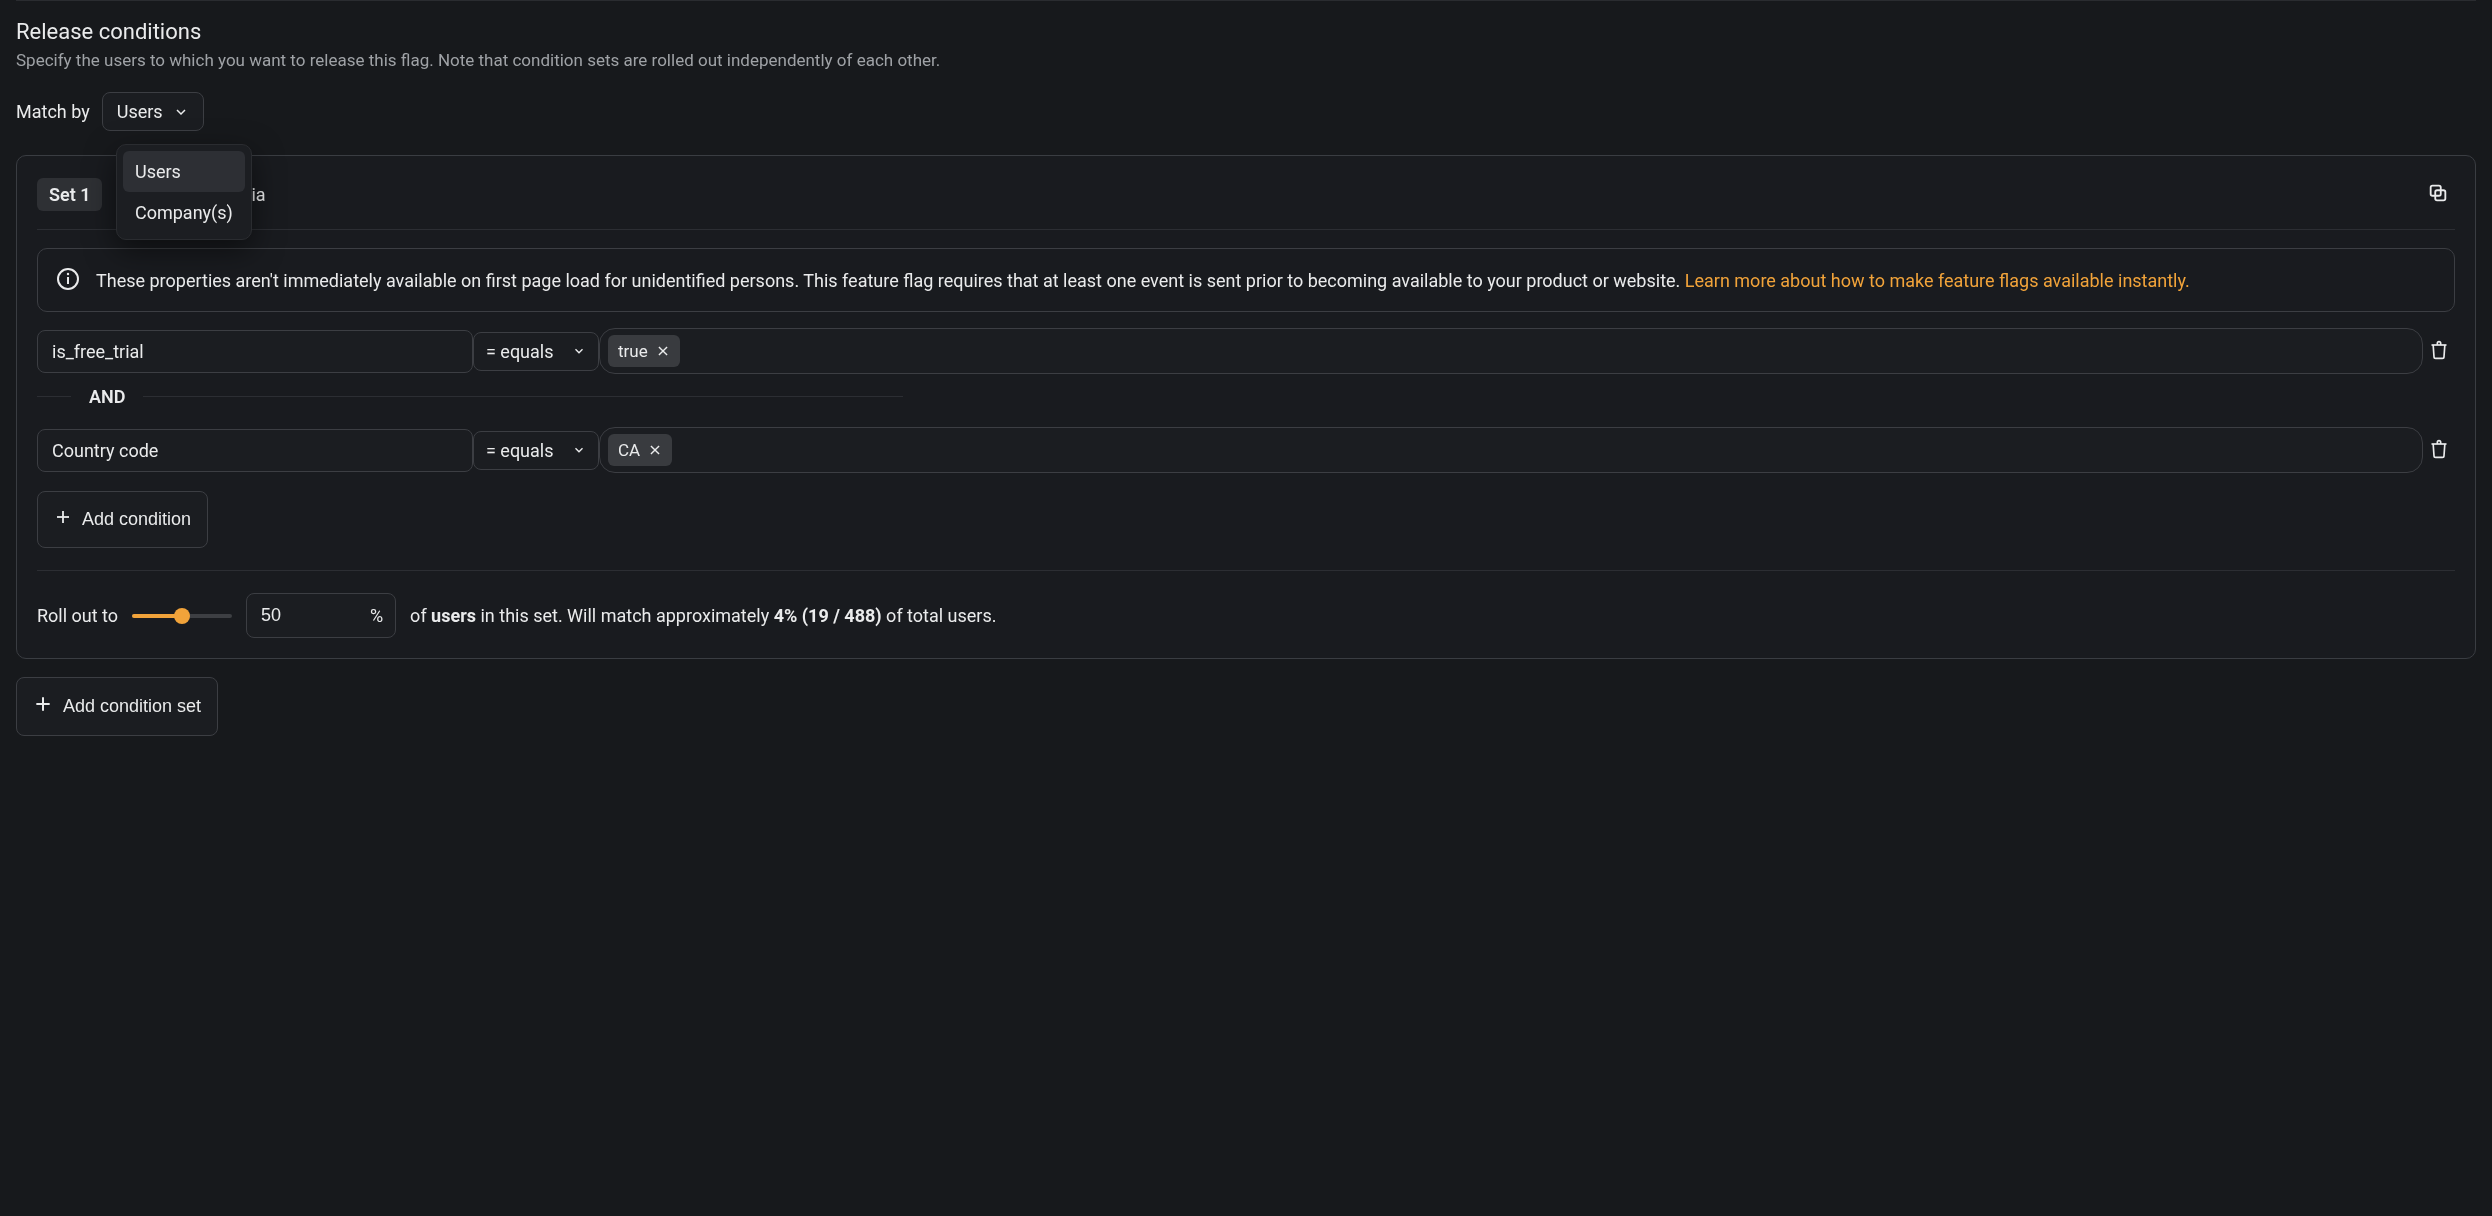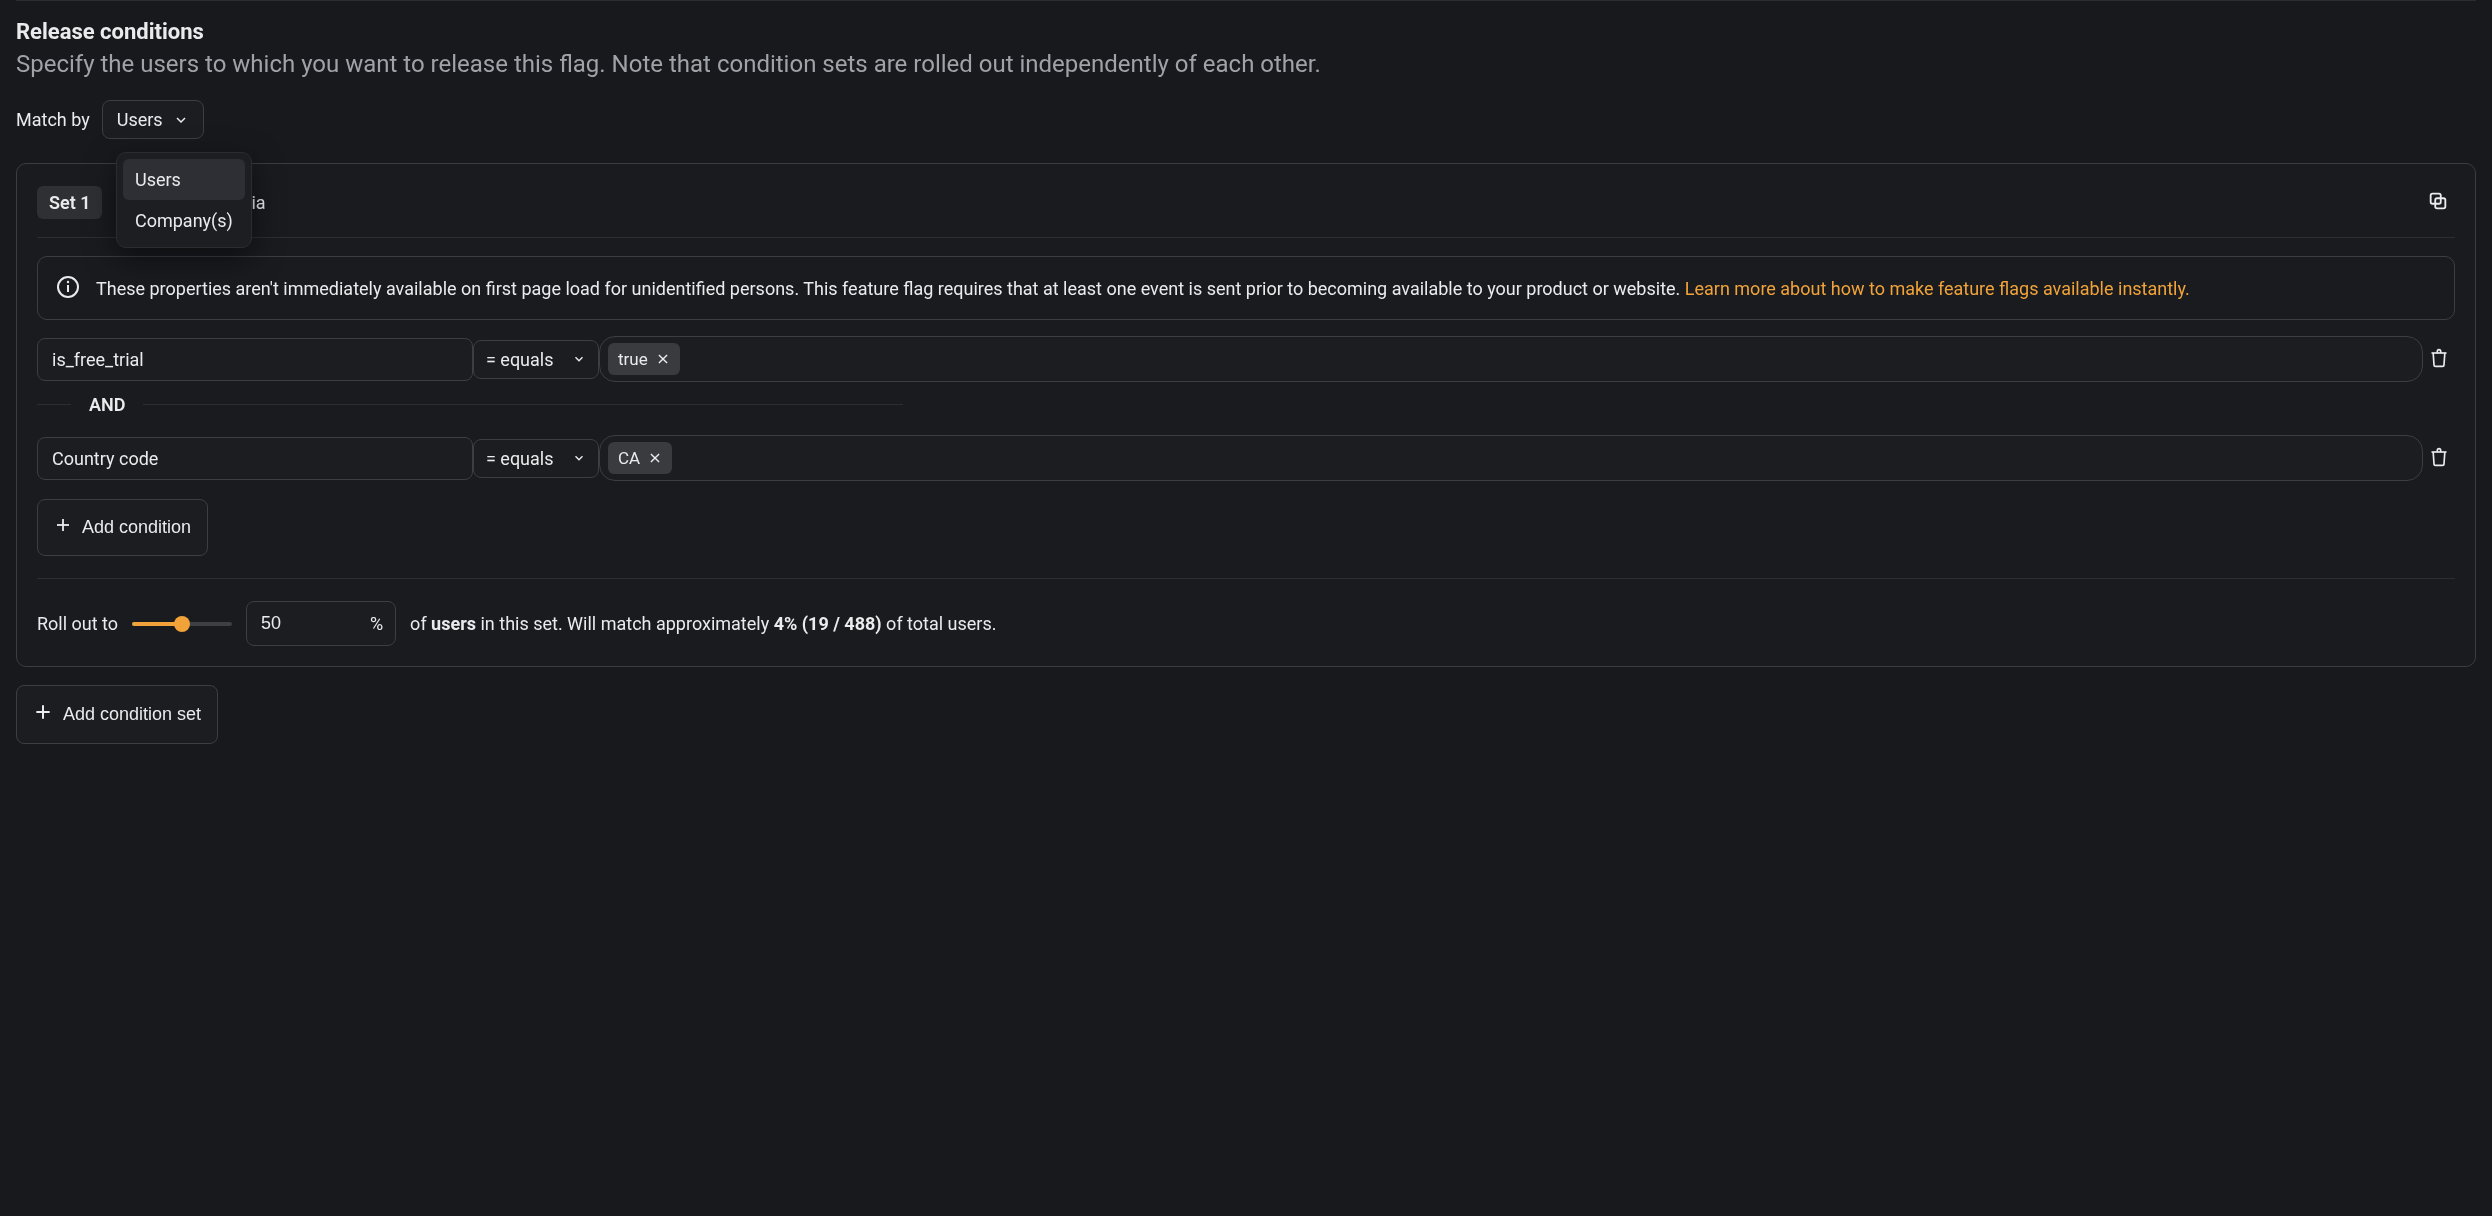--- a/index.html
+++ b/index.html
@@ -18,22 +18,22 @@
   *{box-sizing:border-box}
   body{
     margin:0;
     background:var(--bg);
     color:var(--fg);
     font-family:-apple-system,BlinkMacSystemFont,"Segoe UI",Roboto,Helvetica,Arial,sans-serif;
     font-size:18px;
     padding:0 16px 24px 16px;
   }
   .hr-top{border:none;border-top:1px solid #2a2c30;margin:0 0 8px 0}
-  h2.title{font-size:22px;font-weight:700;margin:18px 0 6px 0}
-  .subtitle{color:var(--muted);margin:1px 0 22px 0;font-size:24px}
+  h2.title{font-size:22px;font-weight:400;margin:18px 0 6px 0}
+  .subtitle{color:var(--muted);margin:1px 0 22px 0;font-size:17px}
   .matchby-row{display:flex;align-items:center;gap:12px;position:relative;margin-bottom:24px}
   .select{
     display:inline-flex;align-items:center;gap:10px;
     border:1px solid var(--border);border-radius:8px;
     padding:8px 14px;background:var(--input-bg);cursor:pointer;
   }
   .chevron{display:inline-block}
   .chevron svg{display:block}
   .panel{
     border:1px solid var(--panel-border);border-radius:10px;

